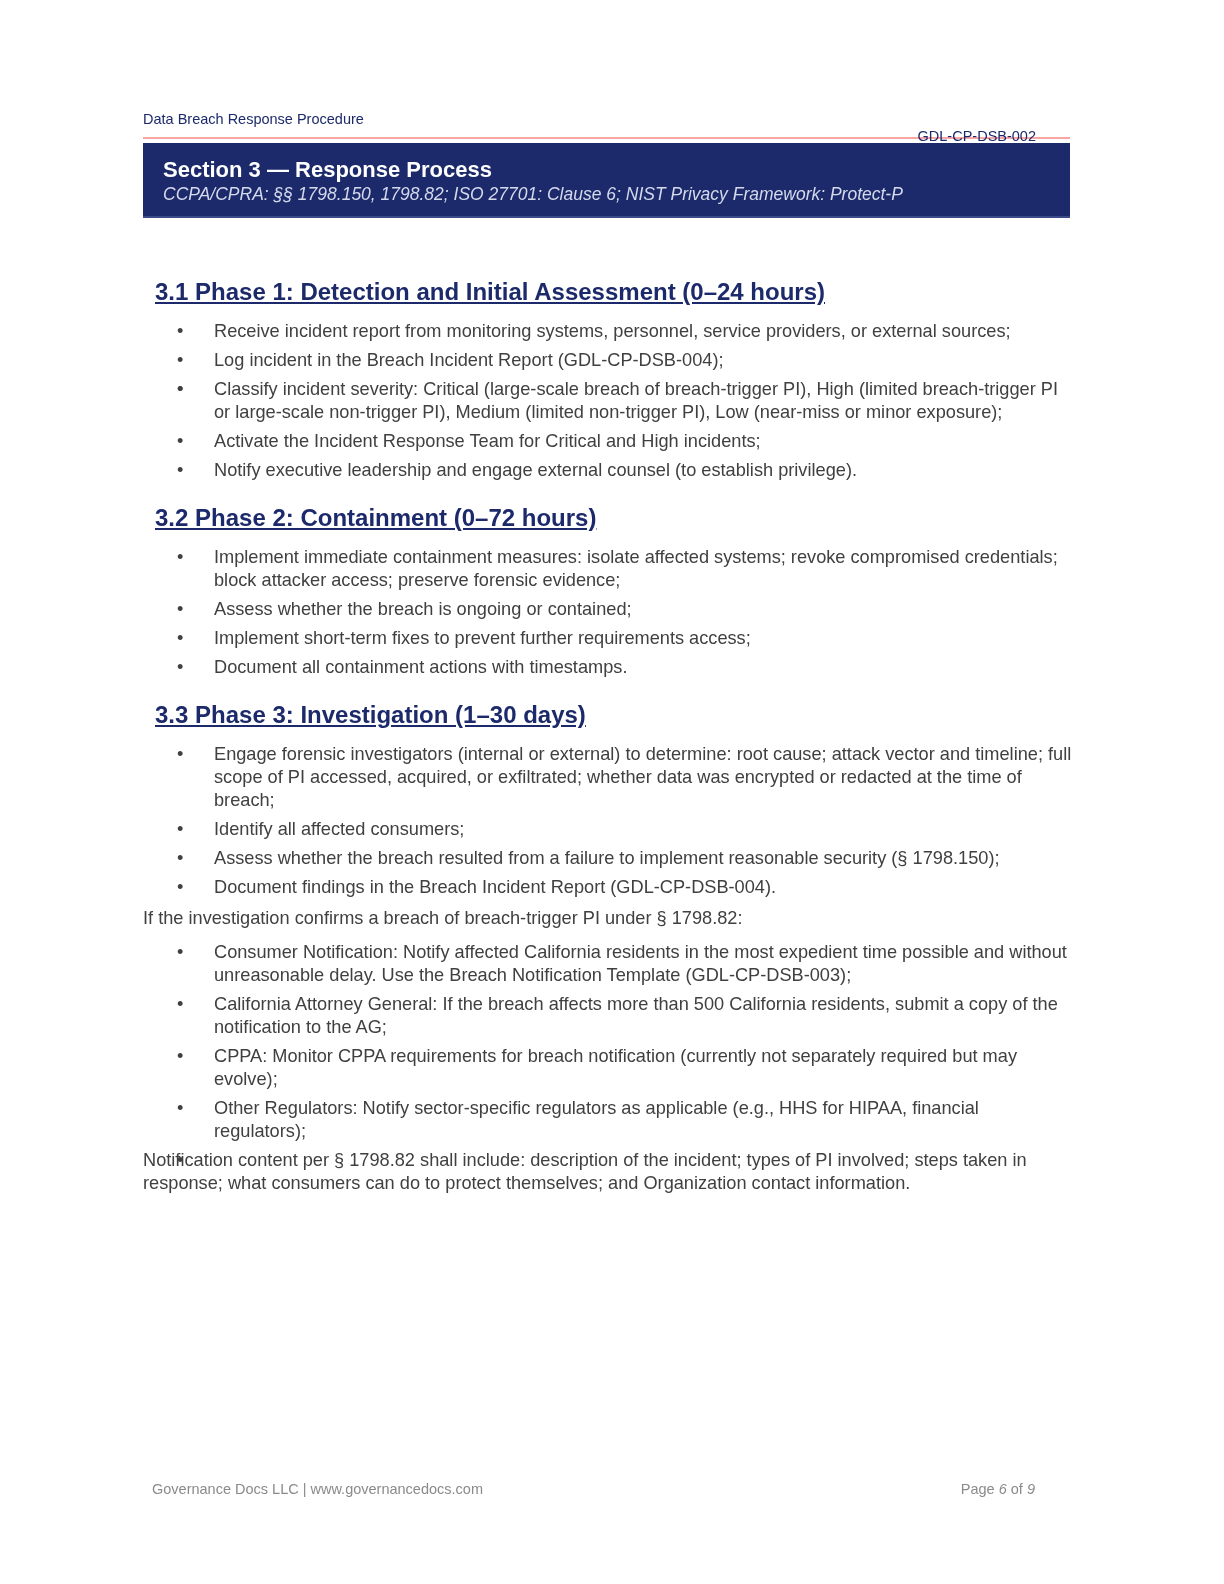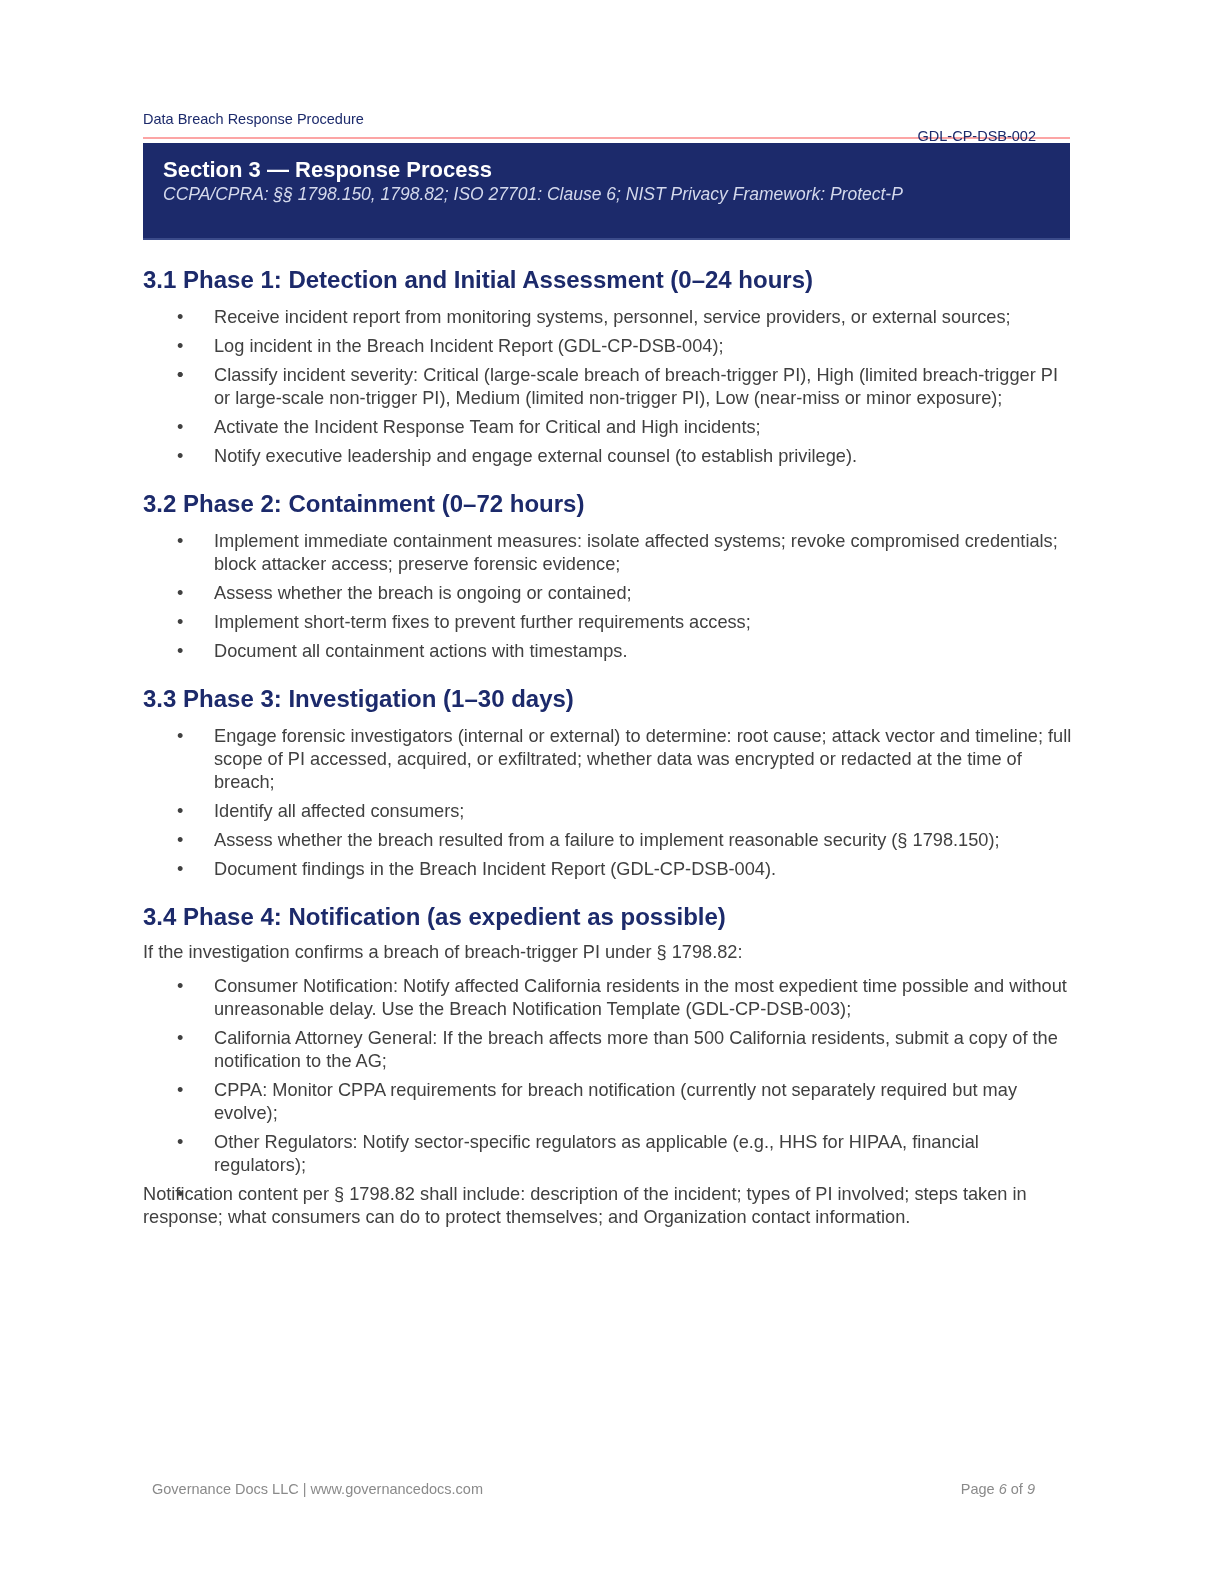--- a/index.html
+++ b/index.html
@@ -1,24 +1,24 @@
 <!DOCTYPE html>
 <html><head>
 <meta charset="utf-8">
 <style>
   html, body { margin: 0; padding: 0; background: #ffffff; }
   body { width: 1224px; height: 1584px; position: relative; font-family: "Liberation Sans", sans-serif; color: #404040; }
   .header { position: absolute; left: 143px; top: 70px; width: 927px; height: 27px; border-bottom: 2px solid #fca5a5; margin-top: 40px; }
   .header .left { position: absolute; left: 0; top: 1px; font-size: 14.5px; color: #1c2a6b; }
   .header .right { position: absolute; right: 34px; top: 18px; font-size: 14.5px; color: #1c2a6b; }
-  .banner { position: absolute; left: 143px; top: 143px; width: 927px; height: 97px; background: #1c2a6b; border-bottom: 2px solid #3b4b8a; box-sizing: border-box; }
+  .banner { position: absolute; left: 143px; top: 143px; width: 927px; height: 75px; background: #1c2a6b; border-bottom: 2px solid #3b4b8a; box-sizing: border-box; }
   .banner .title { position: absolute; left: 20px; top: 14px; font-size: 22px; font-weight: bold; color: #ffffff; }
   .banner .sub { position: absolute; left: 20px; top: 41px; font-size: 17.5px; font-style: italic; color: #d4d9ec; }
   .content { position: absolute; left: 143px; top: 264px; width: 930px; }
-  h2 { margin: 0; font-size: 24px; font-weight: bold; color: #1c2a6b; line-height: 32px; }
+  h2 { margin: 12px; font-size: 24px; font-weight: bold; color: #1c2a6b; line-height: 32px; text-decoration: underline; }
   ul { list-style: none; margin: 0; padding: 0; }
   li { position: relative; padding-left: 71px; font-size: 18.2px; line-height: 23px; margin-bottom: 6px; }
   li .bullet { position: absolute; left: 34px; top: 0; }
   p { margin: 0; font-size: 18.2px; line-height: 23px; }
   .footer-left { position: absolute; left: 152px; top: 1481px; font-size: 14.5px; color: #8a8a8a; text-align: right; }
   .footer-right { position: absolute; right: 189px; top: 1481px; font-size: 14.5px; color: #8a8a8a; }
   .footer-right i { font-style: italic; }
 </style>
 </head>
 <body>
@@ -54,21 +54,20 @@
   </ul>
 
   <h2 style="margin-top:20px;">3.3 Phase 3: Investigation (1–30 days)</h2>
   <ul style="margin-top:10px;">
     <li><span class="bullet">•</span><span>Engage forensic investigators (internal or external) to determine: root cause; attack vector and timeline; full scope of PI accessed, acquired, or exfiltrated; whether data was encrypted or redacted at the time of breach;</span></li>
     <li><span class="bullet">•</span><span>Identify all affected consumers;</span></li>
     <li><span class="bullet">•</span><span>Assess whether the breach resulted from a failure to implement reasonable security (§ 1798.150);</span></li>
     <li><span class="bullet">•</span><span>Document findings in the Breach Incident Report (GDL-CP-DSB-004).</span></li>
   </ul>
 
-  <h2 style="margin-top:20px;">3.4 Phase 4: Notification (as expedient as possible)</h2>
   <p style="margin-top:8px;">If the investigation confirms a breach of breach-trigger PI under § 1798.82:</p>
   <ul style="margin-top:11px;">
     <li><span class="bullet">•</span><span>Consumer Notification: Notify affected California residents in the most expedient time possible and without unreasonable delay. Use the Breach Notification Template (GDL-CP-DSB-003);</span></li>
     <li><span class="bullet">•</span><span>California Attorney General: If the breach affects more than 500 California residents, submit a copy of the notification to the AG;</span></li>
     <li><span class="bullet">•</span><span>CPPA: Monitor CPPA requirements for breach notification (currently not separately required but may evolve);</span></li>
     <li><span class="bullet">•</span><span>Other Regulators: Notify sector-specific regulators as applicable (e.g., HHS for HIPAA, financial regulators);</span></li>
     <li style="margin-bottom:3px;"><span class="bullet">•</span></li>
   </ul>
   <p>Notification content per § 1798.82 shall include: description of the incident; types of PI involved; steps taken in response; what consumers can do to protect themselves; and Organization contact information.</p>
 </div>

